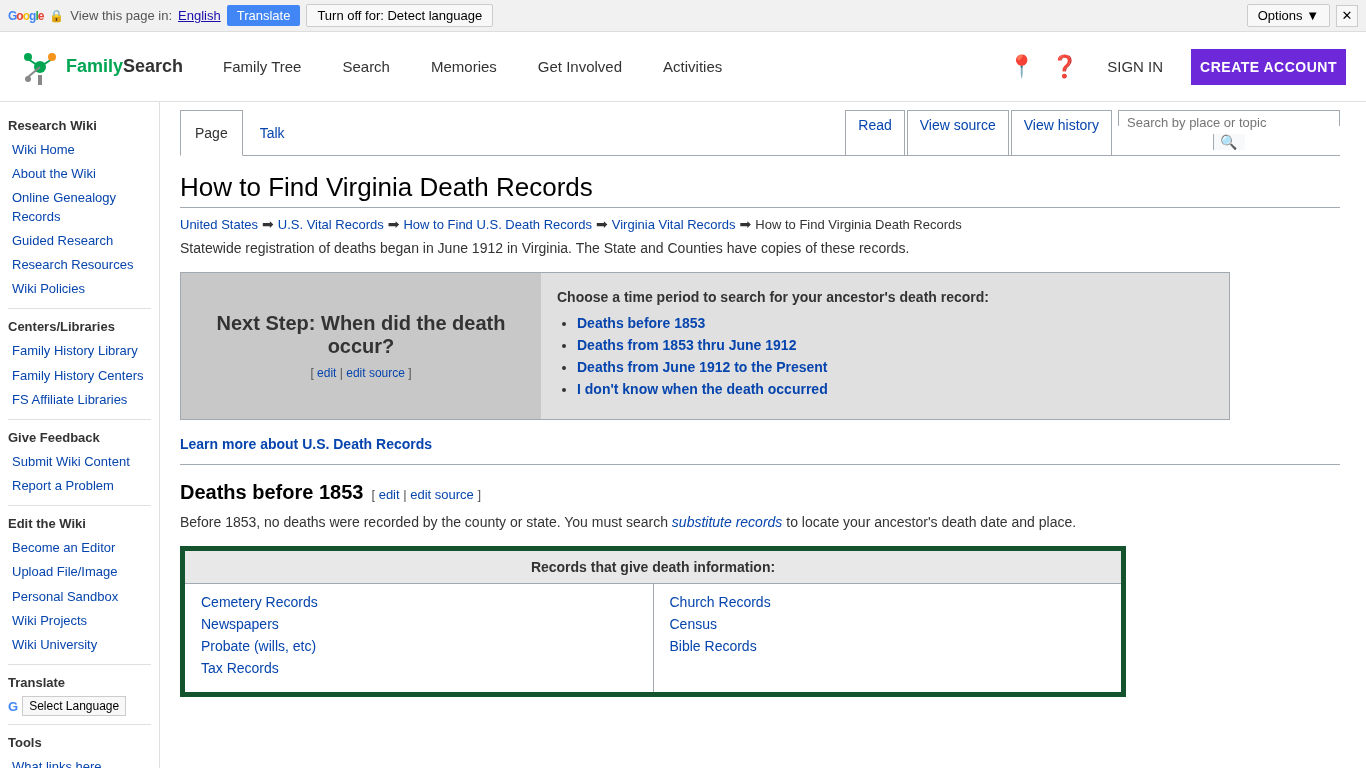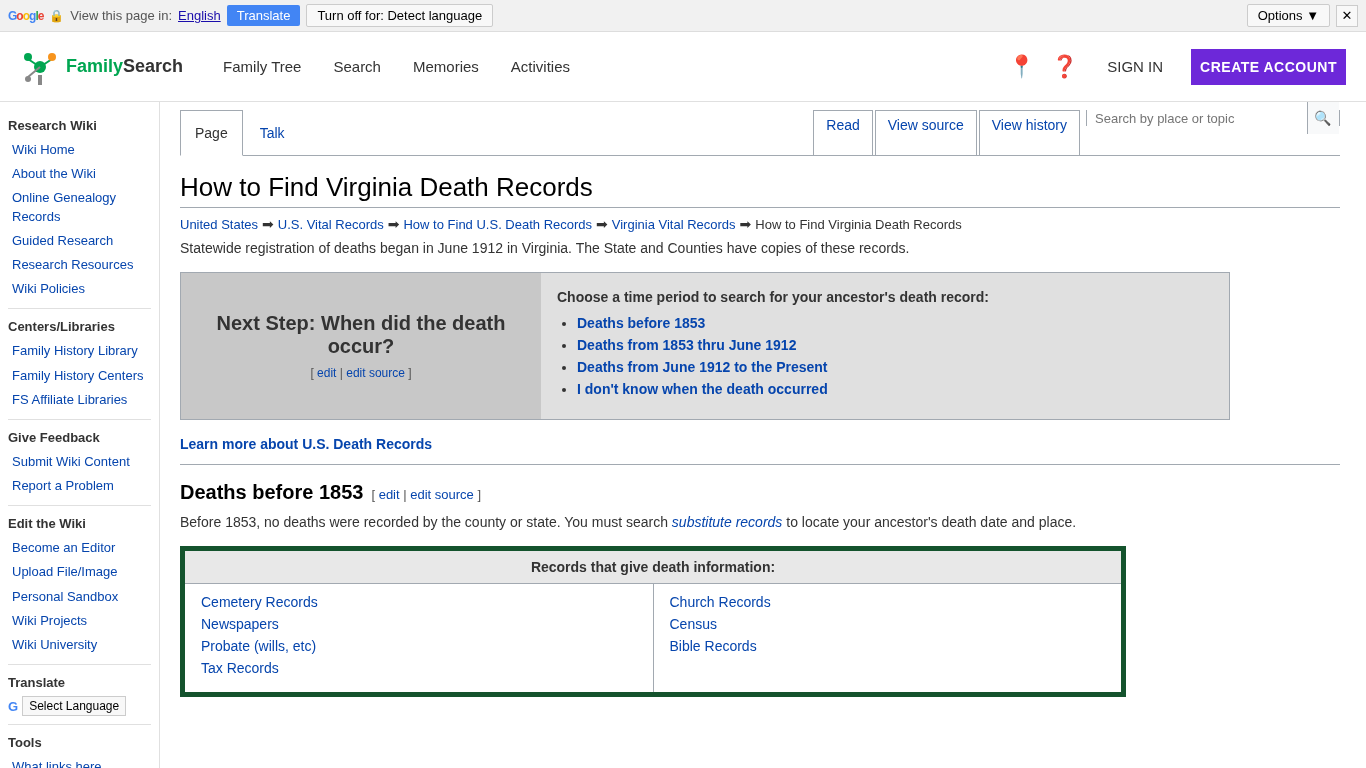--- a/index.html
+++ b/index.html
@@ -90,21 +90,21 @@
       margin-right: 6px;
     }
     .logo-text {
       font-size: 18px;
       color: #333;
     }
     .logo-text span { color: #00a651; font-weight: bold; }
     .main-nav {
       display: flex;
       align-items: center;
-      gap: 0;
+      gap: 9px;
       flex: 1;
     }
     .nav-item {
       padding: 0 16px;
       height: 70px;
       display: flex;
       align-items: center;
       cursor: pointer;
       font-size: 15px;
       color: #333;
@@ -218,20 +218,21 @@
       border-bottom: none;
       margin-right: 2px;
       text-decoration: none;
     }
     .search-bar-wiki {
       display: flex;
       align-items: center;
       border: 1px solid #a2a9b1;
       height: 16px;
       margin-left: 4px;
+      flex-direction: column;
     }
     .search-bar-wiki input {
       border: none;
       outline: none;
       padding: 4px 8px;
       font-size: 13px;
       width: 220px;
       color: #999;
     }
     .search-bar-wiki button {
@@ -430,20 +431,21 @@
     </svg>
     <span class="logo-text">
       <span style="color:#00a651;font-weight:bold;">Family</span><span style="color:#333;font-weight:bold;">Search</span>
     </span>
   </a>
 
   <nav class="main-nav">
     <a class="nav-item" href="#">Family Tree</a>
     <a class="nav-item" href="#">Search</a>
     <a class="nav-item" href="#">Memories</a>
+    <a class="nav-item" href="#">Get Involved</a>
     <a class="nav-item" href="#">Activities</a>
   </nav>
 
   <div class="header-right">
     <span class="header-icon">📍</span>
     <span class="header-icon">❓</span>
     <a class="sign-in-btn" href="#">SIGN IN</a>
     <button class="create-account-btn">CREATE ACCOUNT</button>
   </div>
 </header>

